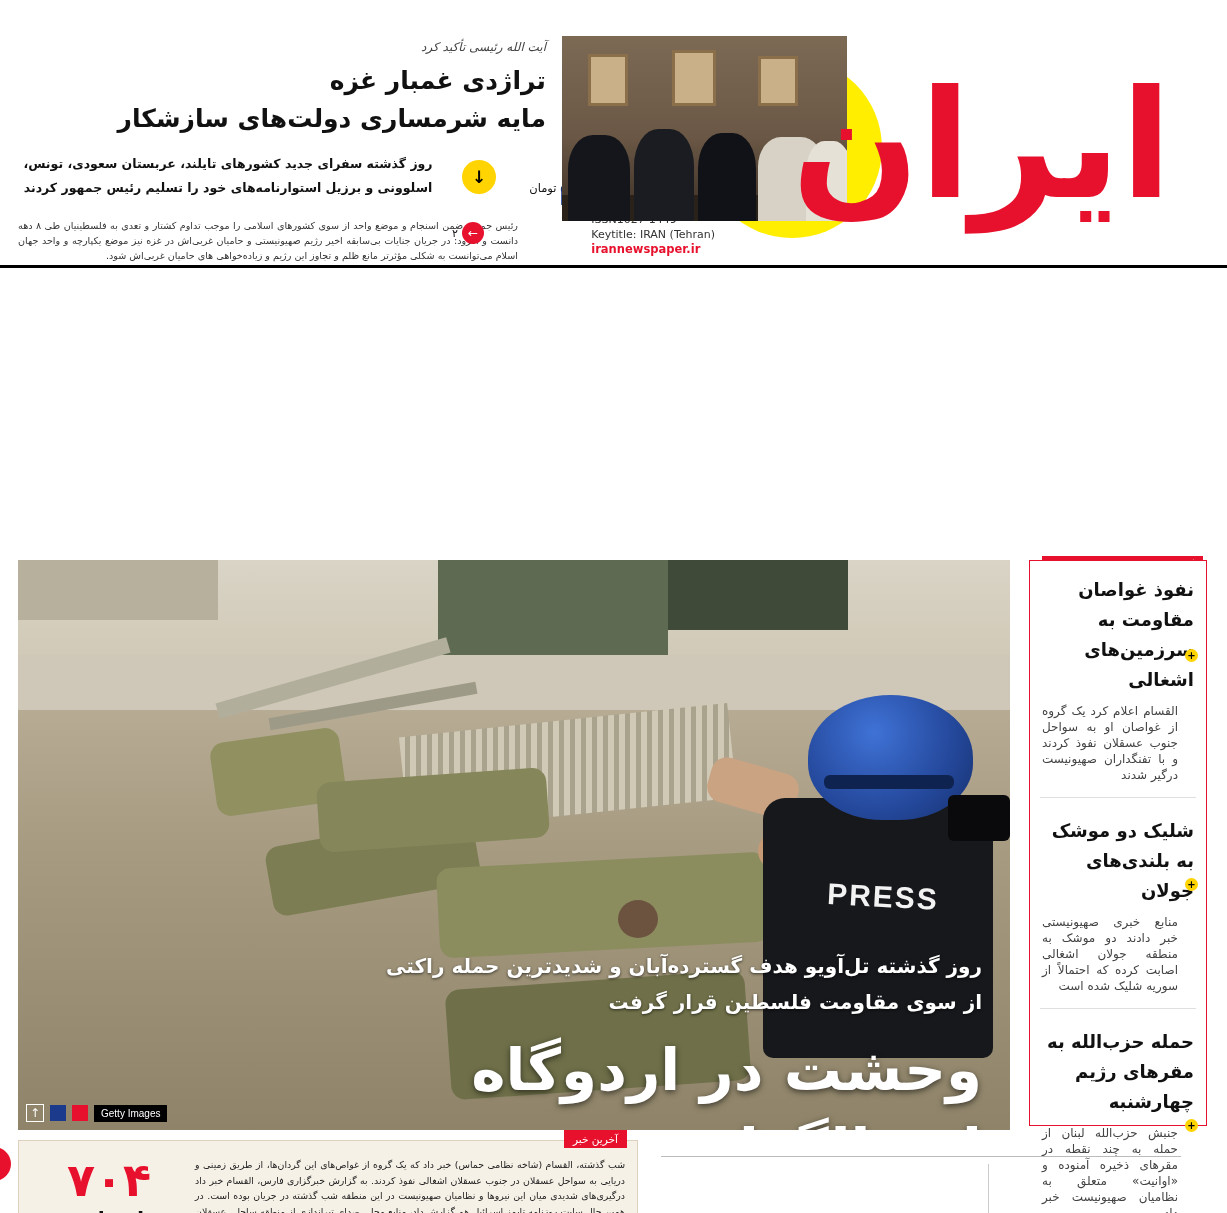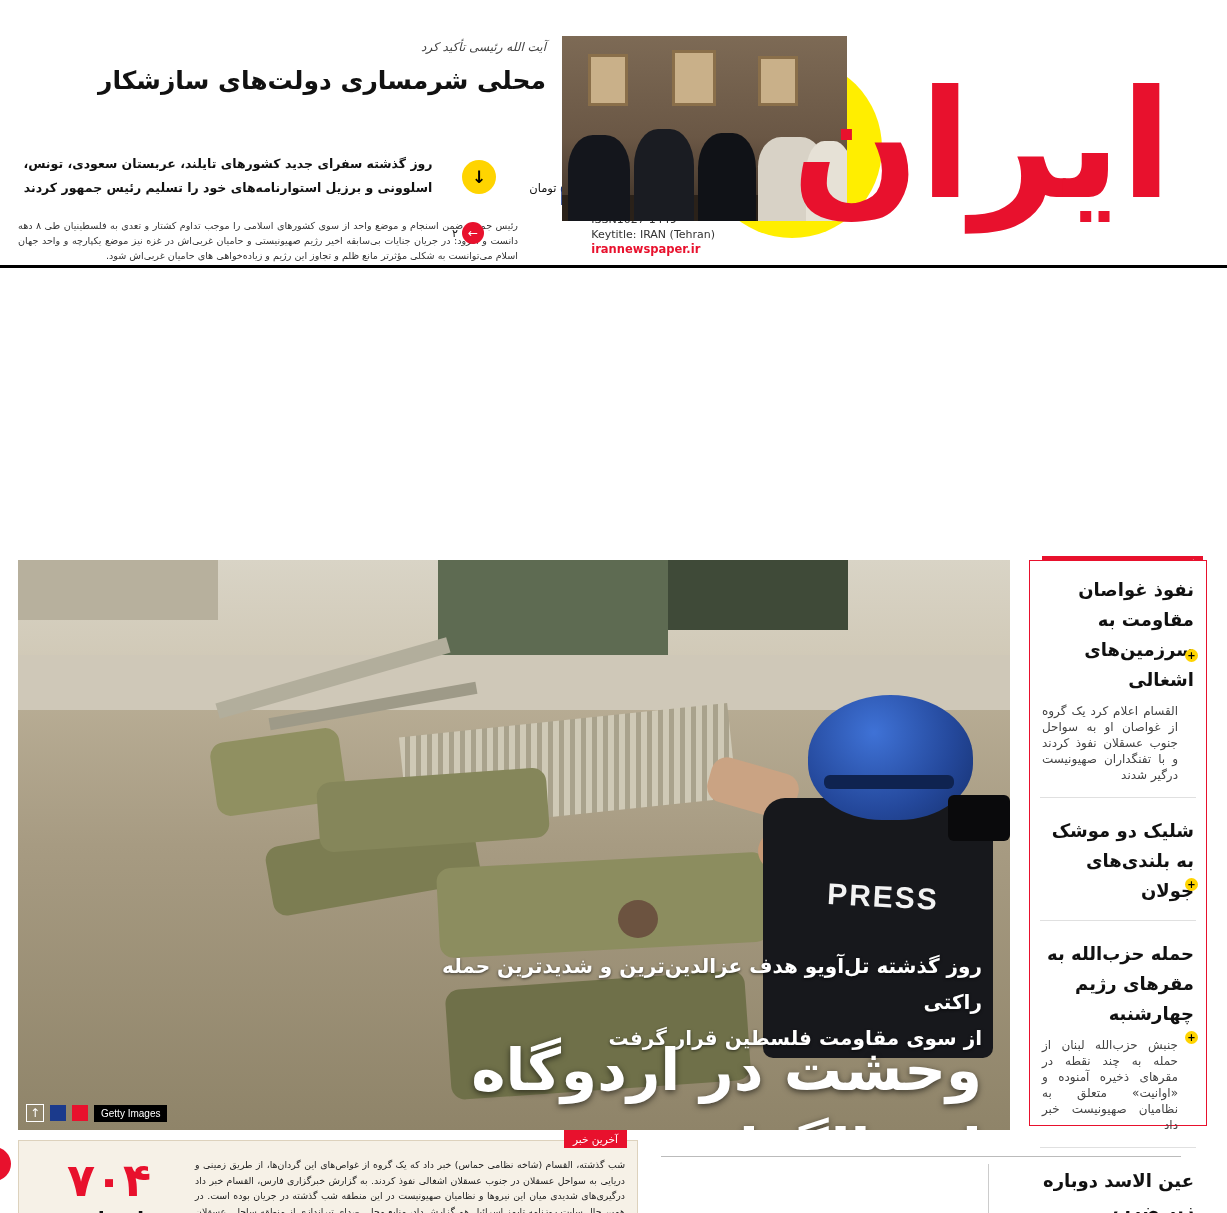--- a/index.html
+++ b/index.html
@@ -254,21 +254,22 @@
       <div class="tp-table"></div>
       <div class="tp-fig tp-fg1"></div>
       <div class="tp-fig tp-fg2"></div>
       <div class="tp-fig tp-fg3"></div>
       <div class="tp-fig tp-fg4"></div>
       <div class="tp-fig tp-fg5"></div>
     </div>
 
     <div class="mh-head">
       <div class="mh-kicker">آیت الله رئیسی تأکید کرد</div>
-      <div class="mh-title">محلی شرمساری دولت‌های سازشکار</div>
+      <div class="mh-title">تراژدی غمبار غزه</div>
+      <div class="mh-title">مایه شرمساری دولت‌های سازشکار</div>
     </div>
 
     <div class="mh-lede">روز گذشته سفرای جدید کشورهای تایلند، عربستان سعودی، تونس، اسلوونی و برزیل استوارنامه‌های خود را تسلیم رئیس جمهور کردند</div>
     <div class="mh-body">رئیس جمهور ضمن اسنجام و موضع واحد از سوی کشورهای اسلامی را موجب تداوم کشتار و تعدی به فلسطینیان طی ۸ دهه دانست و افزود: در جریان جنایات بی‌سابقه اخیر رژیم صهیونیستی و حامیان غربی‌اش در غزه نیز موضع یکپارچه و واحد جهان اسلام می‌توانست به شکلی مؤثرتر مانع ظلم و تجاوز این رژیم و زیاده‌خواهی های حامیان غربی‌اش شود.</div>
 
     <div class="arrow-badge ab1">↓</div>
 
     <div class="pg-badge">
       <span class="circ">←</span>
       <span class="num">۲</span>
@@ -302,39 +303,40 @@
       <div class="bp-press-text">PRESS</div>
 
       <div class="bp-credit">
         <span class="tag">Getty Images</span>
         <span class="sq"></span>
         <span class="sq2"></span>
         <span class="up">↑</span>
       </div>
 
       <div class="bp-overline">
-        <div>روز گذشته تل‌آویو هدف عزالدین‌ترین و شدیدترین حمله راکتی</div>
+        <div>روز گذشته تل‌آویو هدف گسترده‌آبان و شدیدترین حمله راکتی</div>
         <div>از سوی مقاومت فلسطین قرار گرفت</div>
       </div>
       <div class="bp-mainhead">وحشت در اردوگاه اشغالگران</div>
     </div>
 
     <div class="sidebox-tab">گشایش جبهه‌های جدید در منطقه</div>
     <div class="sidebox">
 
       <div class="sb-item">
         <div class="sb-title">نفوذ غواصان مقاومت به سرزمین‌های اشغالی</div>
         <div class="sb-plus" style="top:88px">+</div>
         <div class="sb-sub">القسام اعلام کرد یک گروه از غواصان او به سواحل جنوب عسقلان نفوذ کردند و با تفنگداران صهیونیست درگیر شدند</div>
       </div>
       <div class="sb-rule"></div>
 
       <div class="sb-item">
         <div class="sb-title">شلیک دو موشک به بلندی‌های جولان</div>
         <div class="sb-plus" style="top:76px">+</div>
+        <div class="sb-sub">منابع خبری صهیونیستی خبر دادند دو موشک به منطقه جولان اشغالی اصابت کرده که احتمالاً از سوریه شلیک شده است</div>
       </div>
       <div class="sb-rule"></div>
 
       <div class="sb-item">
         <div class="sb-title">حمله حزب‌الله به مقرهای رژیم چهارشنبه</div>
         <div class="sb-plus" style="top:106px">+</div>
         <div class="sb-sub">جنبش حزب‌الله لبنان از حمله به چند نقطه در مقرهای ذخیره آمنوده و «اوانیت» متعلق به نظامیان صهیونیست خبر داد</div>
       </div>
       <div class="sb-rule"></div>
 

